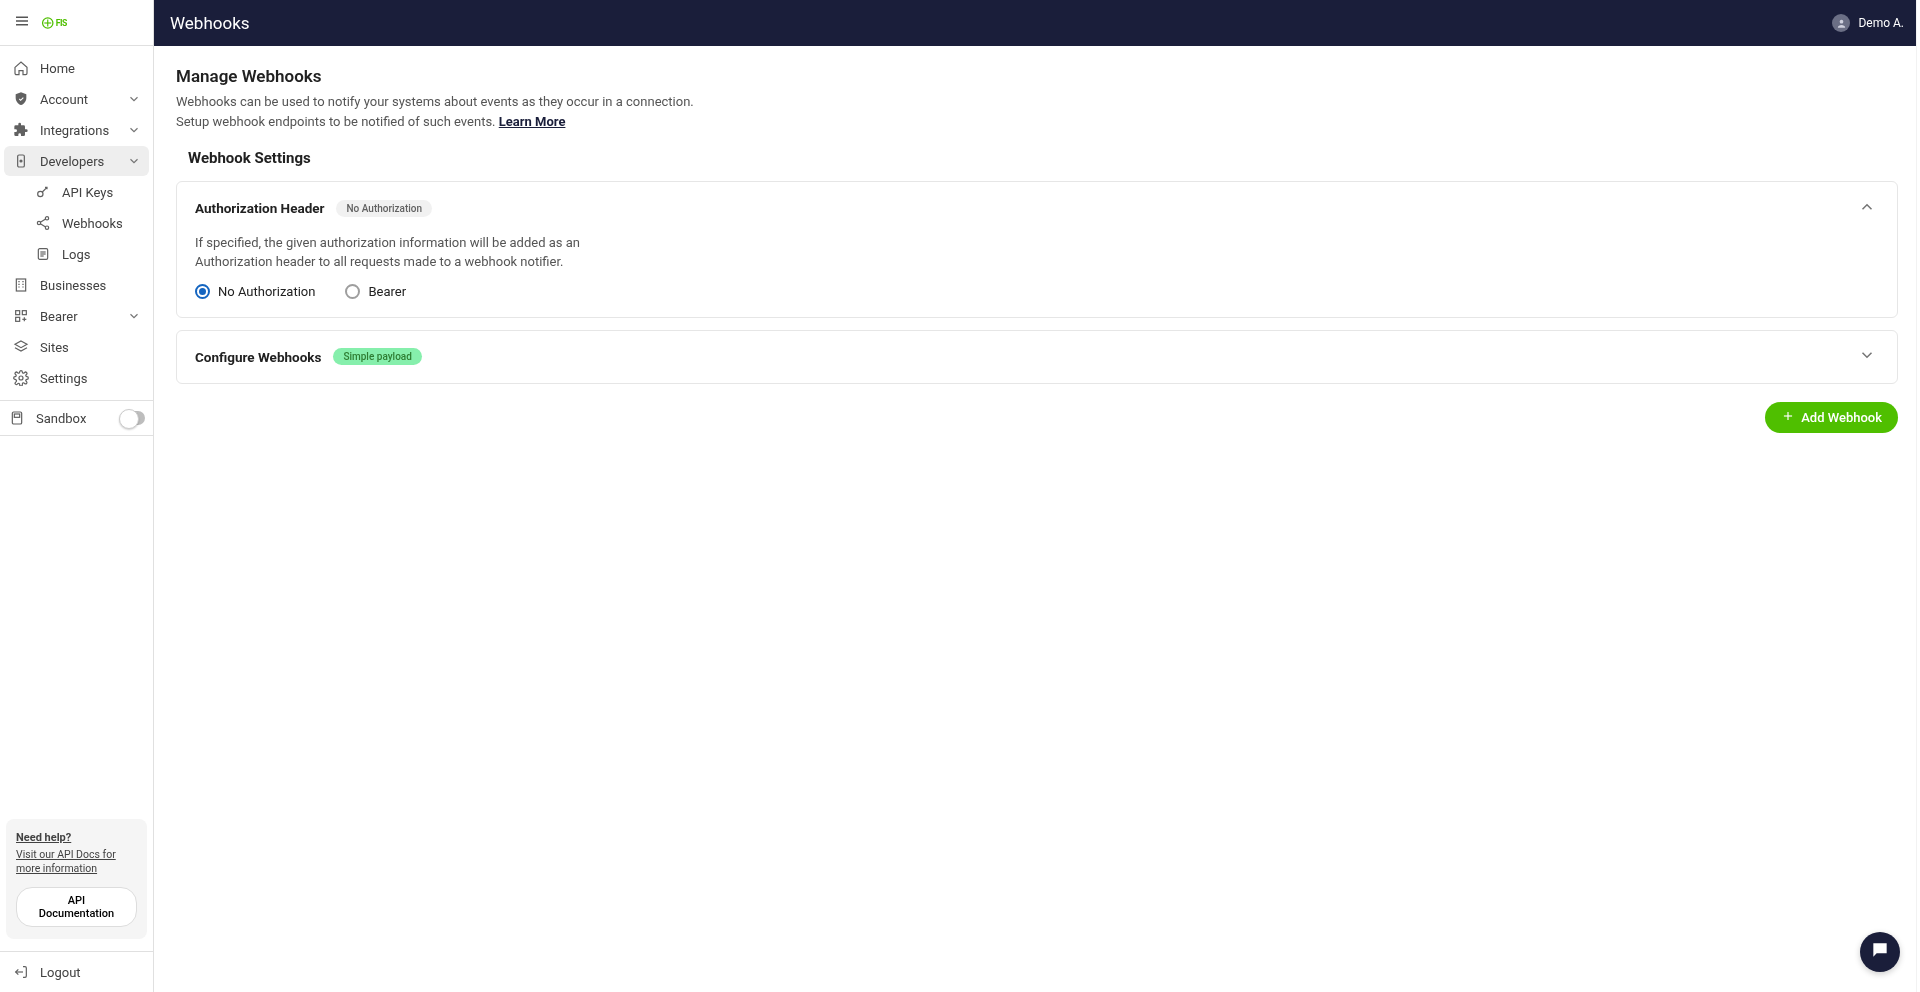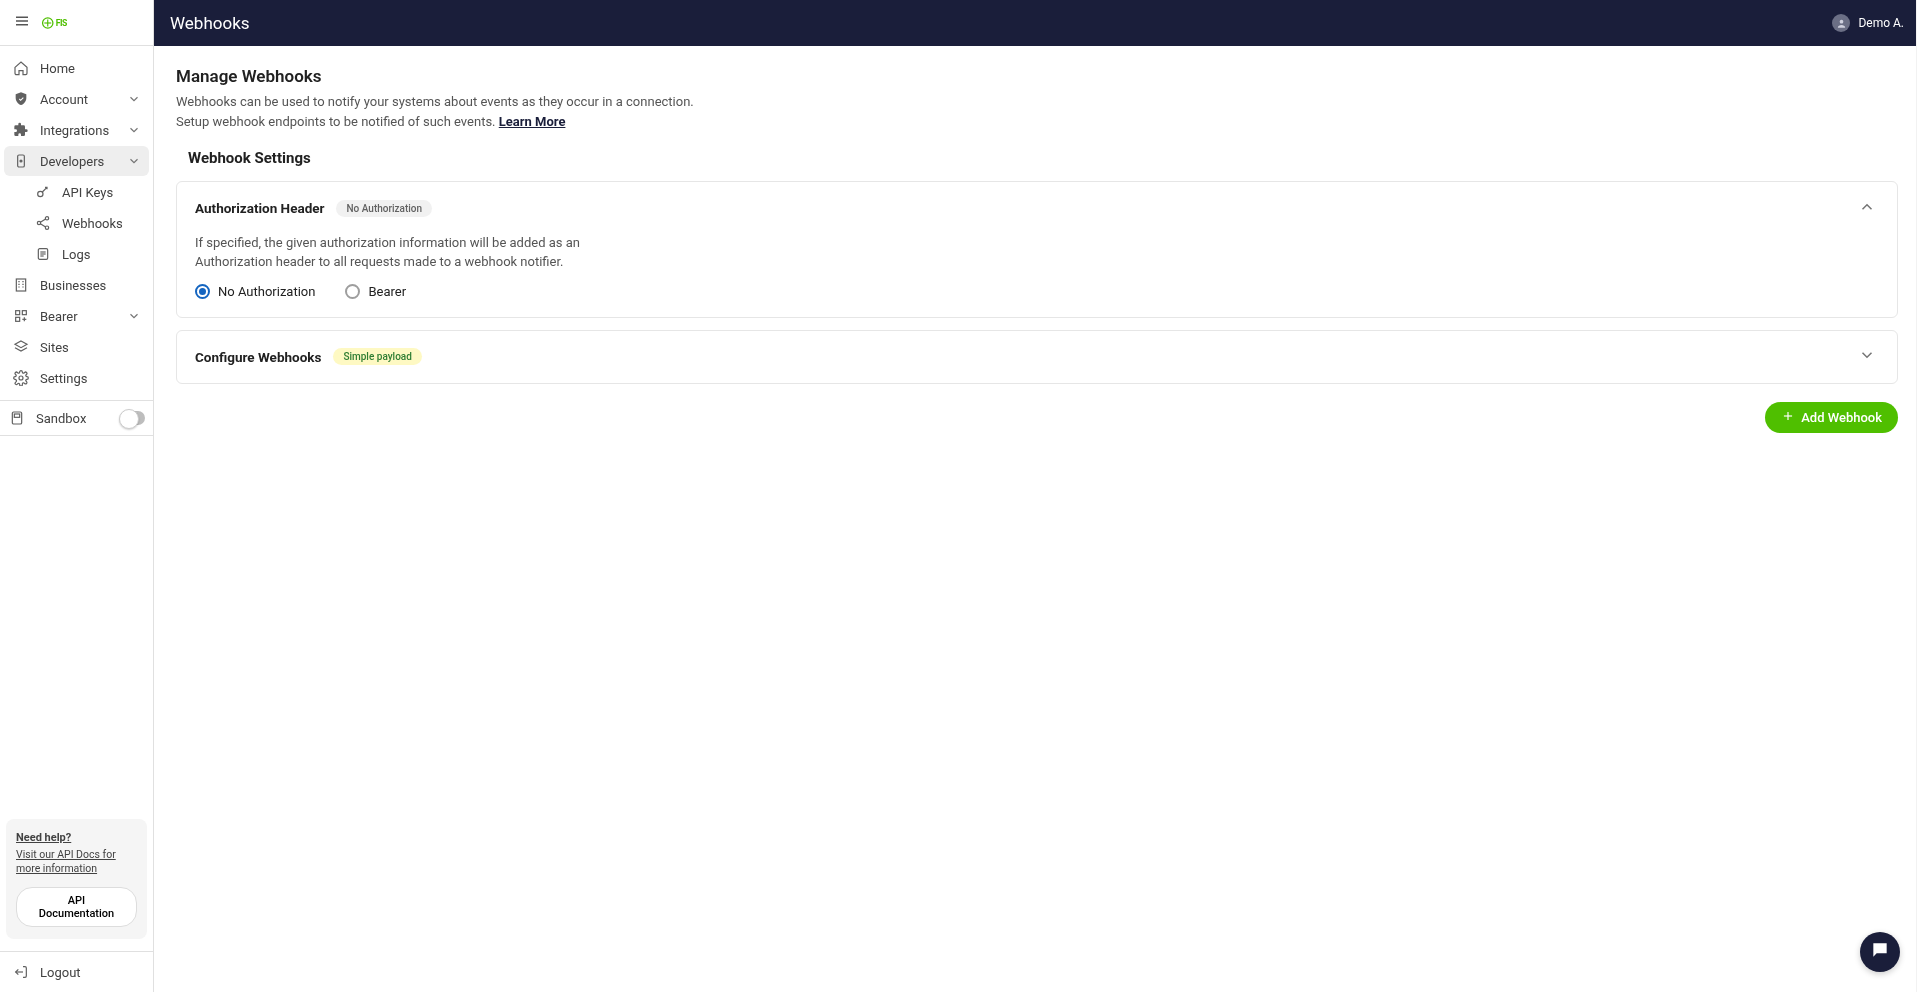--- a/index.html
+++ b/index.html
@@ -50,21 +50,21 @@
     .section-heading { font-size: 17px; font-weight: 600; margin-bottom: 6px; }
     .section-desc { font-size: 13px; color: #555; line-height: 1.5; margin-bottom: 18px; }
     .section-desc a { color: #1a1e3a; font-weight: 700; text-decoration: underline; cursor: pointer; }
     
     .subheading { font-size: 15px; font-weight: 700; margin-bottom: 14px; margin-left: 12px; }
     
     .card { border: 1px solid #e6e6e6; border-radius: 6px; margin-bottom: 12px; background: #fff; }
     .card-header { display: flex; align-items: center; padding: 14px 18px; gap: 12px; justify-content: center; }
     .card-title { font-size: 13.5px; font-weight: 700; }
     .chip { font-size: 10px; background: #f1f1f1; color: #616161; padding: 3px 10px; border-radius: 12px; font-weight: 500; }
-    .chip.green { background: #fef9c3; color: #2e7d32; }
+    .chip.green { background: #86efac; color: #2e7d32; }
     .card-header .expand-btn { margin-left: auto; display: flex; align-items: center; justify-content: center; width: 24px; height: 24px; background: none; border: none; color: #757575; cursor: pointer; }
     .card-body { padding: 0 18px 18px 18px; }
     .card-body .desc { font-size: 13px; color: #555; margin-bottom: 12px; line-height: 1.45; max-width: 460px; }
     .radio-row { display: flex; gap: 30px; }
     .radio-opt { display: flex; align-items: center; gap: 8px; font-size: 13px; cursor: pointer; }
     .radio { width: 15px; height: 15px; border-radius: 50%; border: 2px solid #1565c0; display: flex; align-items: center; justify-content: center; }
     .radio.unset { border-color: #9e9e9e; }
     .radio .dot { width: 7px; height: 7px; border-radius: 50%; background: #1565c0; }
     
     .action-row { display: flex; justify-content: flex-end; margin-top: 18px; margin-bottom: 12px; }

